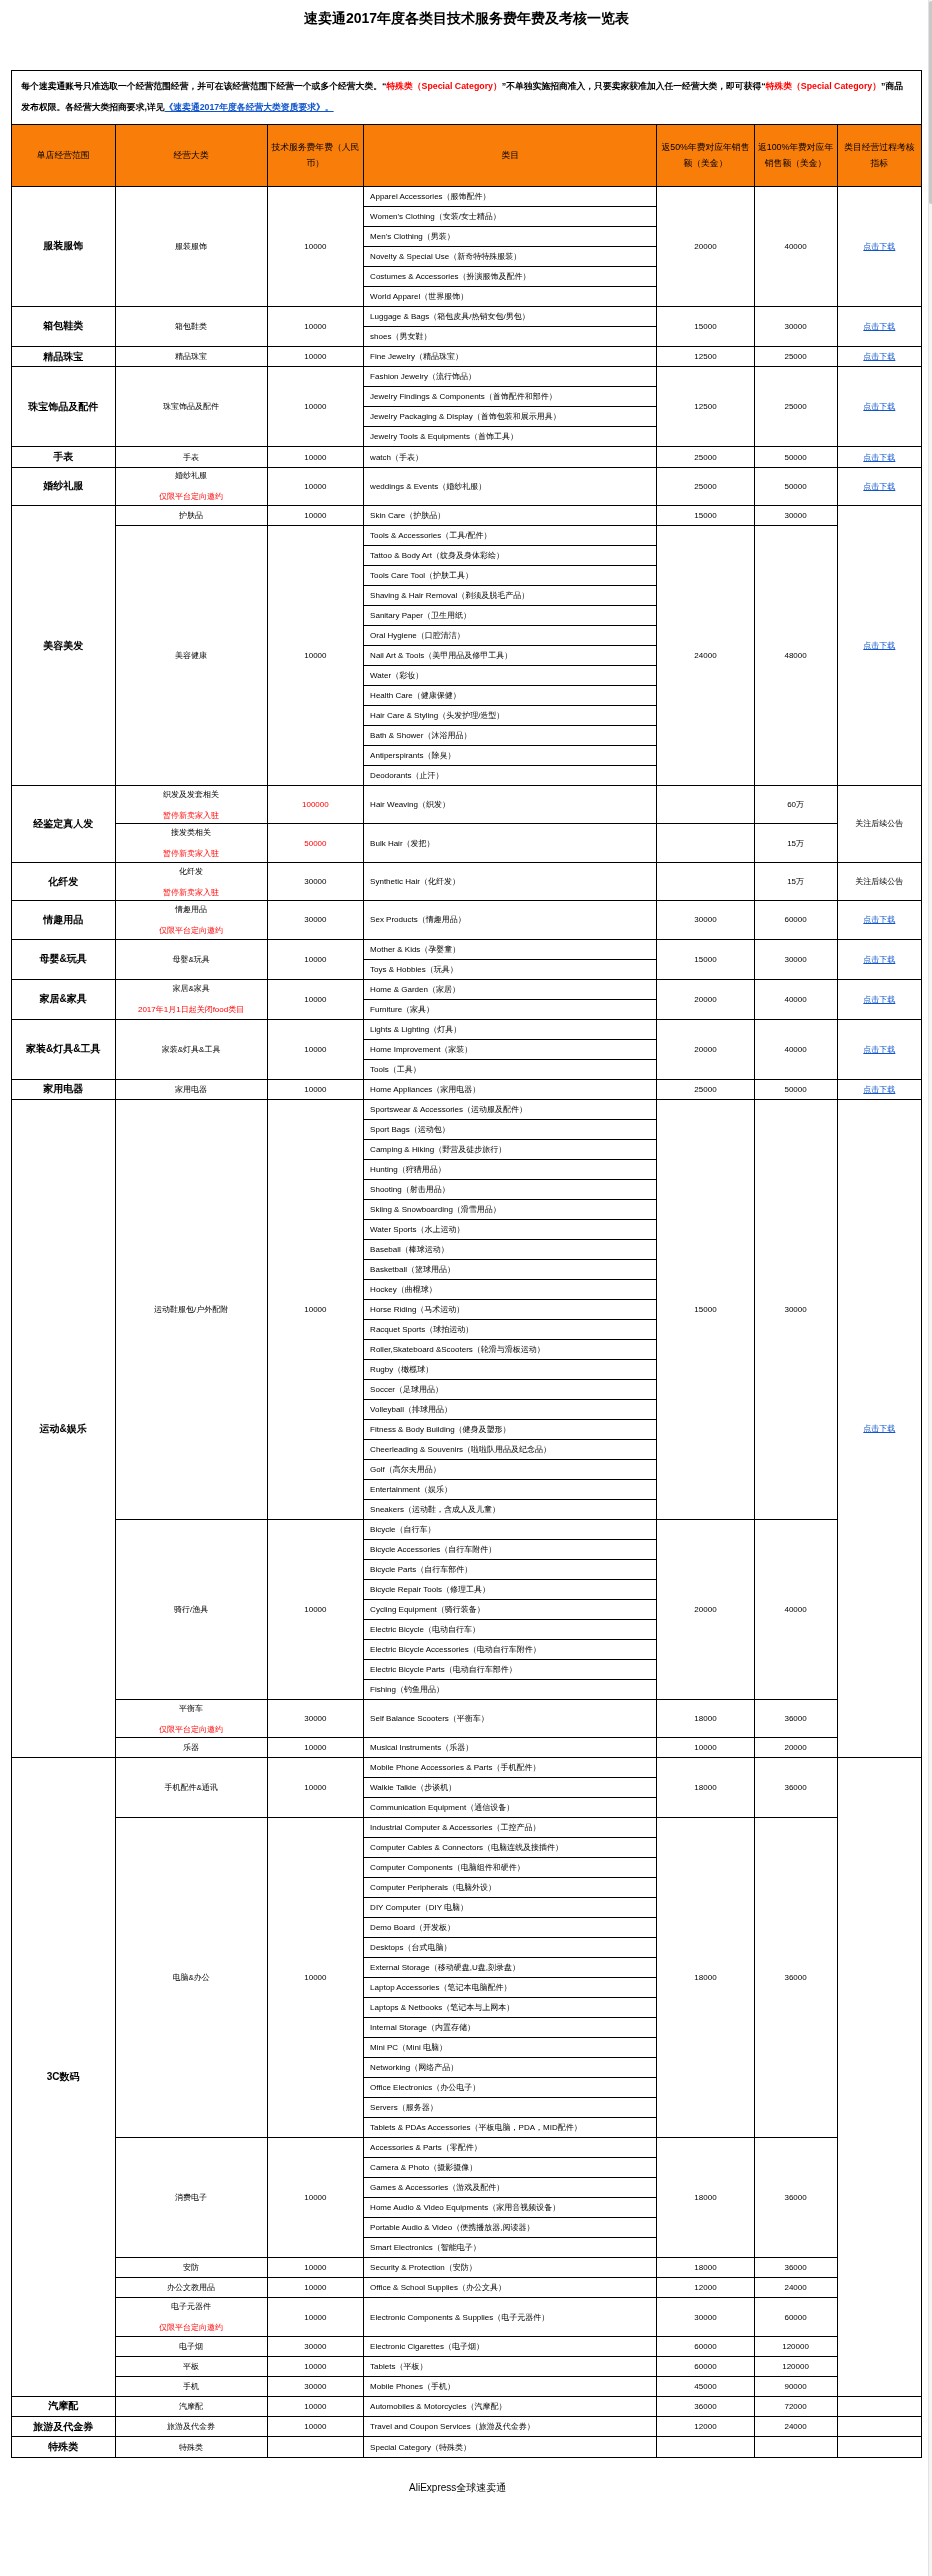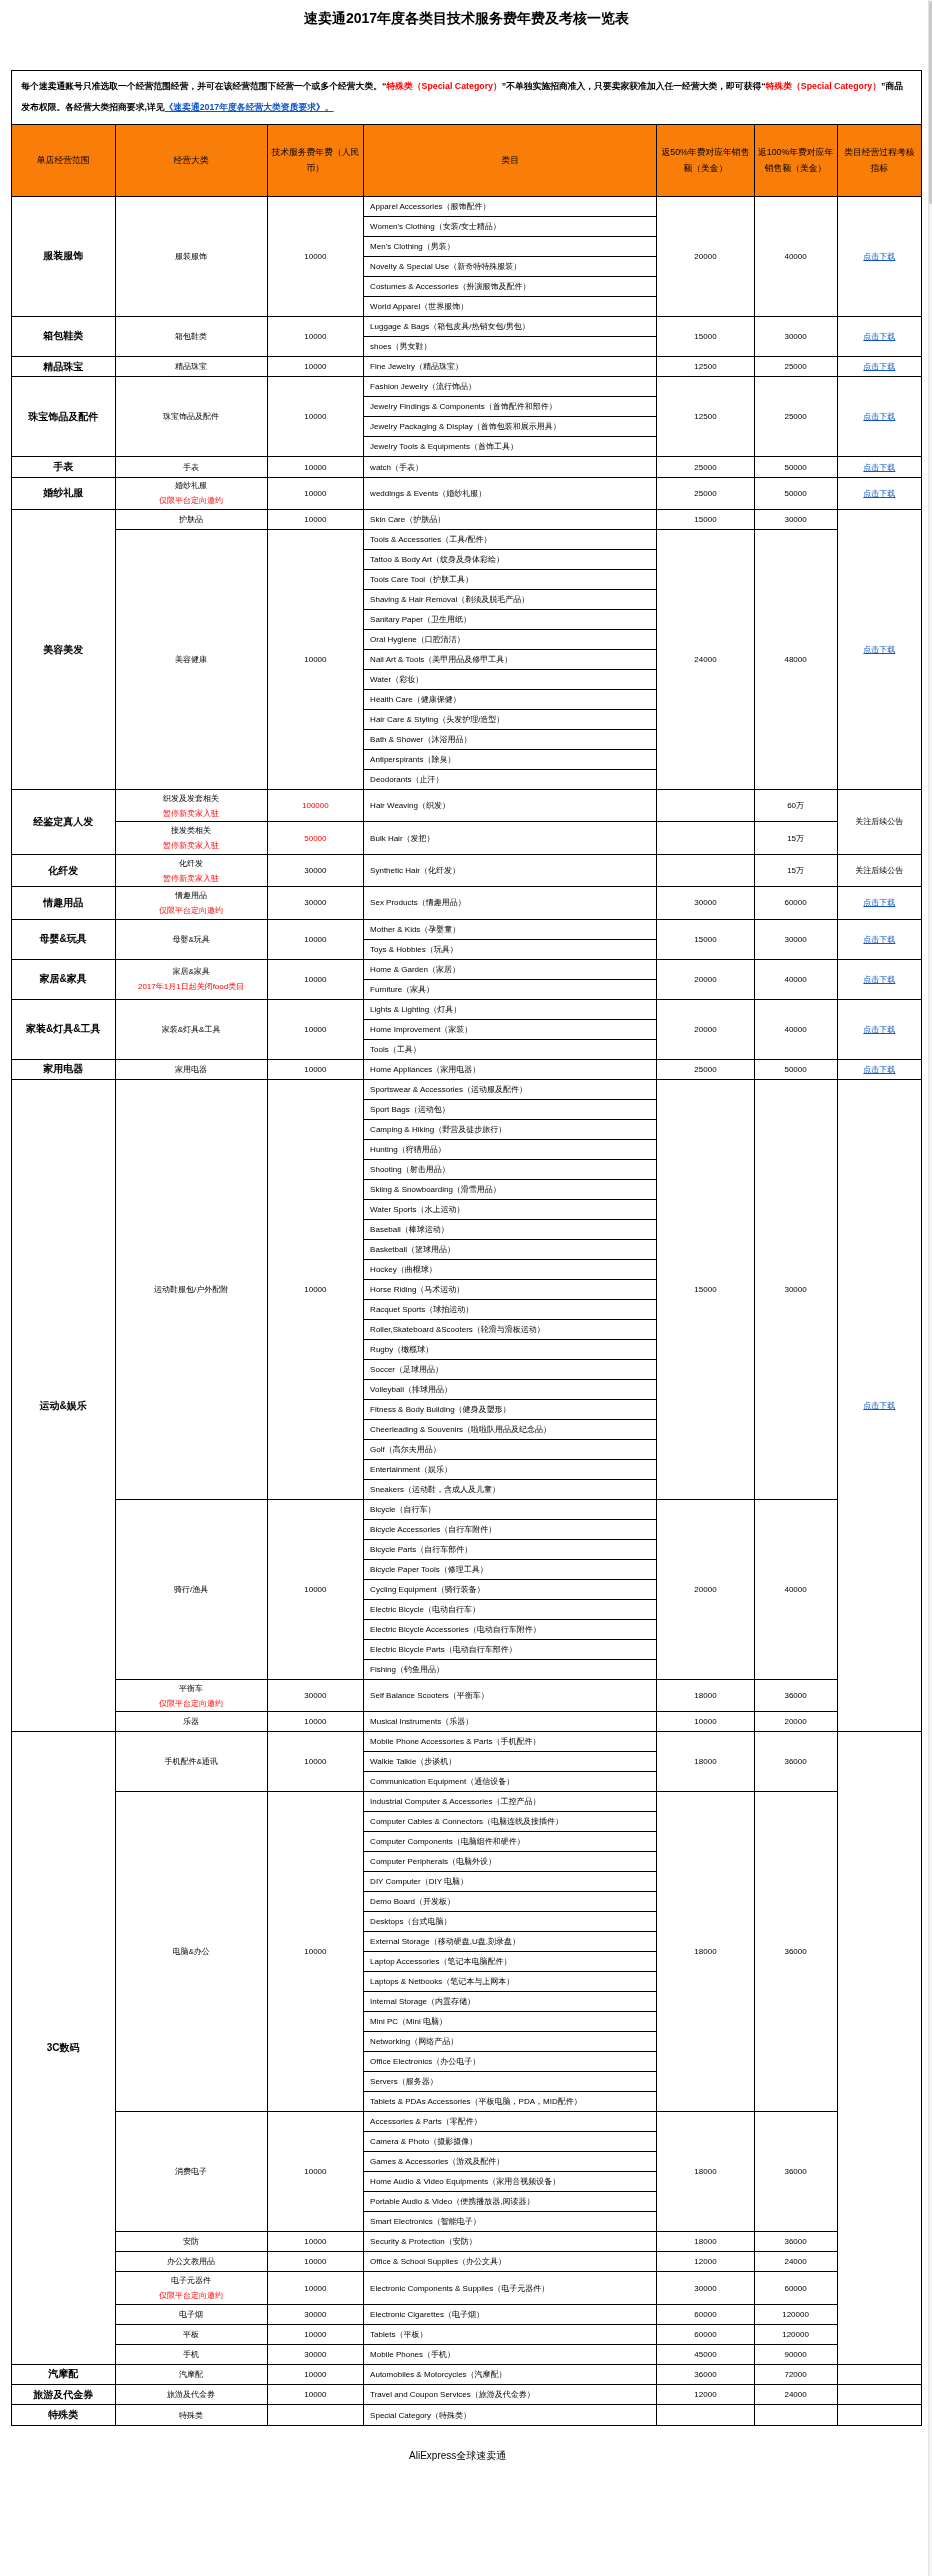--- a/index.html
+++ b/index.html
@@ -15,28 +15,28 @@
     line-height:2.45; margin-bottom:0;margin-top:42px;
   }
   .seg-normal { color:#000; }
   .seg-red { color:#ff0000; }
   .notice-link { color:#1155cc; text-decoration:underline; cursor:pointer; font-weight:bold; }
   table.fee-table { width:100%; border-collapse:collapse; border:1.4px solid #000; table-layout:fixed; margin-top:-1.4px; }
   col.c1{width:11.4%} col.c2{width:16.7%} col.c3{width:10.6%} col.c4{width:32.2%}
   col.c5{width:10.7%} col.c6{width:9.1%} col.c7{width:9.3%}
   th {
     background:#f87d09; color:#000; font-size:8.8px; font-weight:normal;
-    border:0.7px solid #000; padding:5.4px 2.7px; line-height:1.9; height:72px; text-align:center;
+    border:0.7px solid #000; padding:5.4px 2.7px; line-height:1.9; height:62px; text-align:center;
   }
   td { border:0.7px solid #000; font-size:8px; padding:2.7px 4px; vertical-align:middle; }
   td.cat { text-align:left; height:20px; padding:2.7px 6px; }
   td.scope { font-weight:bold; font-size:10px; text-align:center; }
   td.group, td.fee, td.r50, td.r100, td.assess { text-align:center; }
   .gname { display:block; }
-  .gnote { display:block; color:#ff0000; margin-top:4px; }
+  .gnote { display:block; color:#ff0000; margin-top:10px; }
   .fee-red { color:#ff0000; }
   a.dl { color:#1155cc; text-decoration:underline; cursor:pointer; }
   .assess-note { color:#000; }
   tr.sec-start td { border-top:1.4px solid #000; }
   .page-footer { text-align:center; font-size:10px; padding:23px 17.6px 15px 0; }
   .scroll-track { position:absolute; right:0; top:0; height:100%; width:4.7px; background:#f4f4f4; border-left:0.7px solid #e2e2e2; }
   .scroll-thumb { width:3.4px; margin:1.4px auto 0 auto; height:203px; background:#c9c9c9; border-radius:2px; }
 </style>
 </head>
 <body>
@@ -401,21 +401,21 @@
           <td class="r50" rowspan="9">20000</td>
           <td class="r100" rowspan="9">40000</td>
         </tr>
         <tr>
           <td class="cat">Bicycle Accessories（自行车附件）</td>
         </tr>
         <tr>
           <td class="cat">Bicycle Parts（自行车部件）</td>
         </tr>
         <tr>
-          <td class="cat">Bicycle Paper Tools（修理工具）</td>
+          <td class="cat">Bicycle Repair Tools（修理工具）</td>
         </tr>
         <tr>
           <td class="cat">Cycling Equipment（骑行装备）</td>
         </tr>
         <tr>
           <td class="cat">Electric Bicycle（电动自行车）</td>
         </tr>
         <tr>
           <td class="cat">Electric Bicycle Accessories（电动自行车附件）</td>
         </tr>

